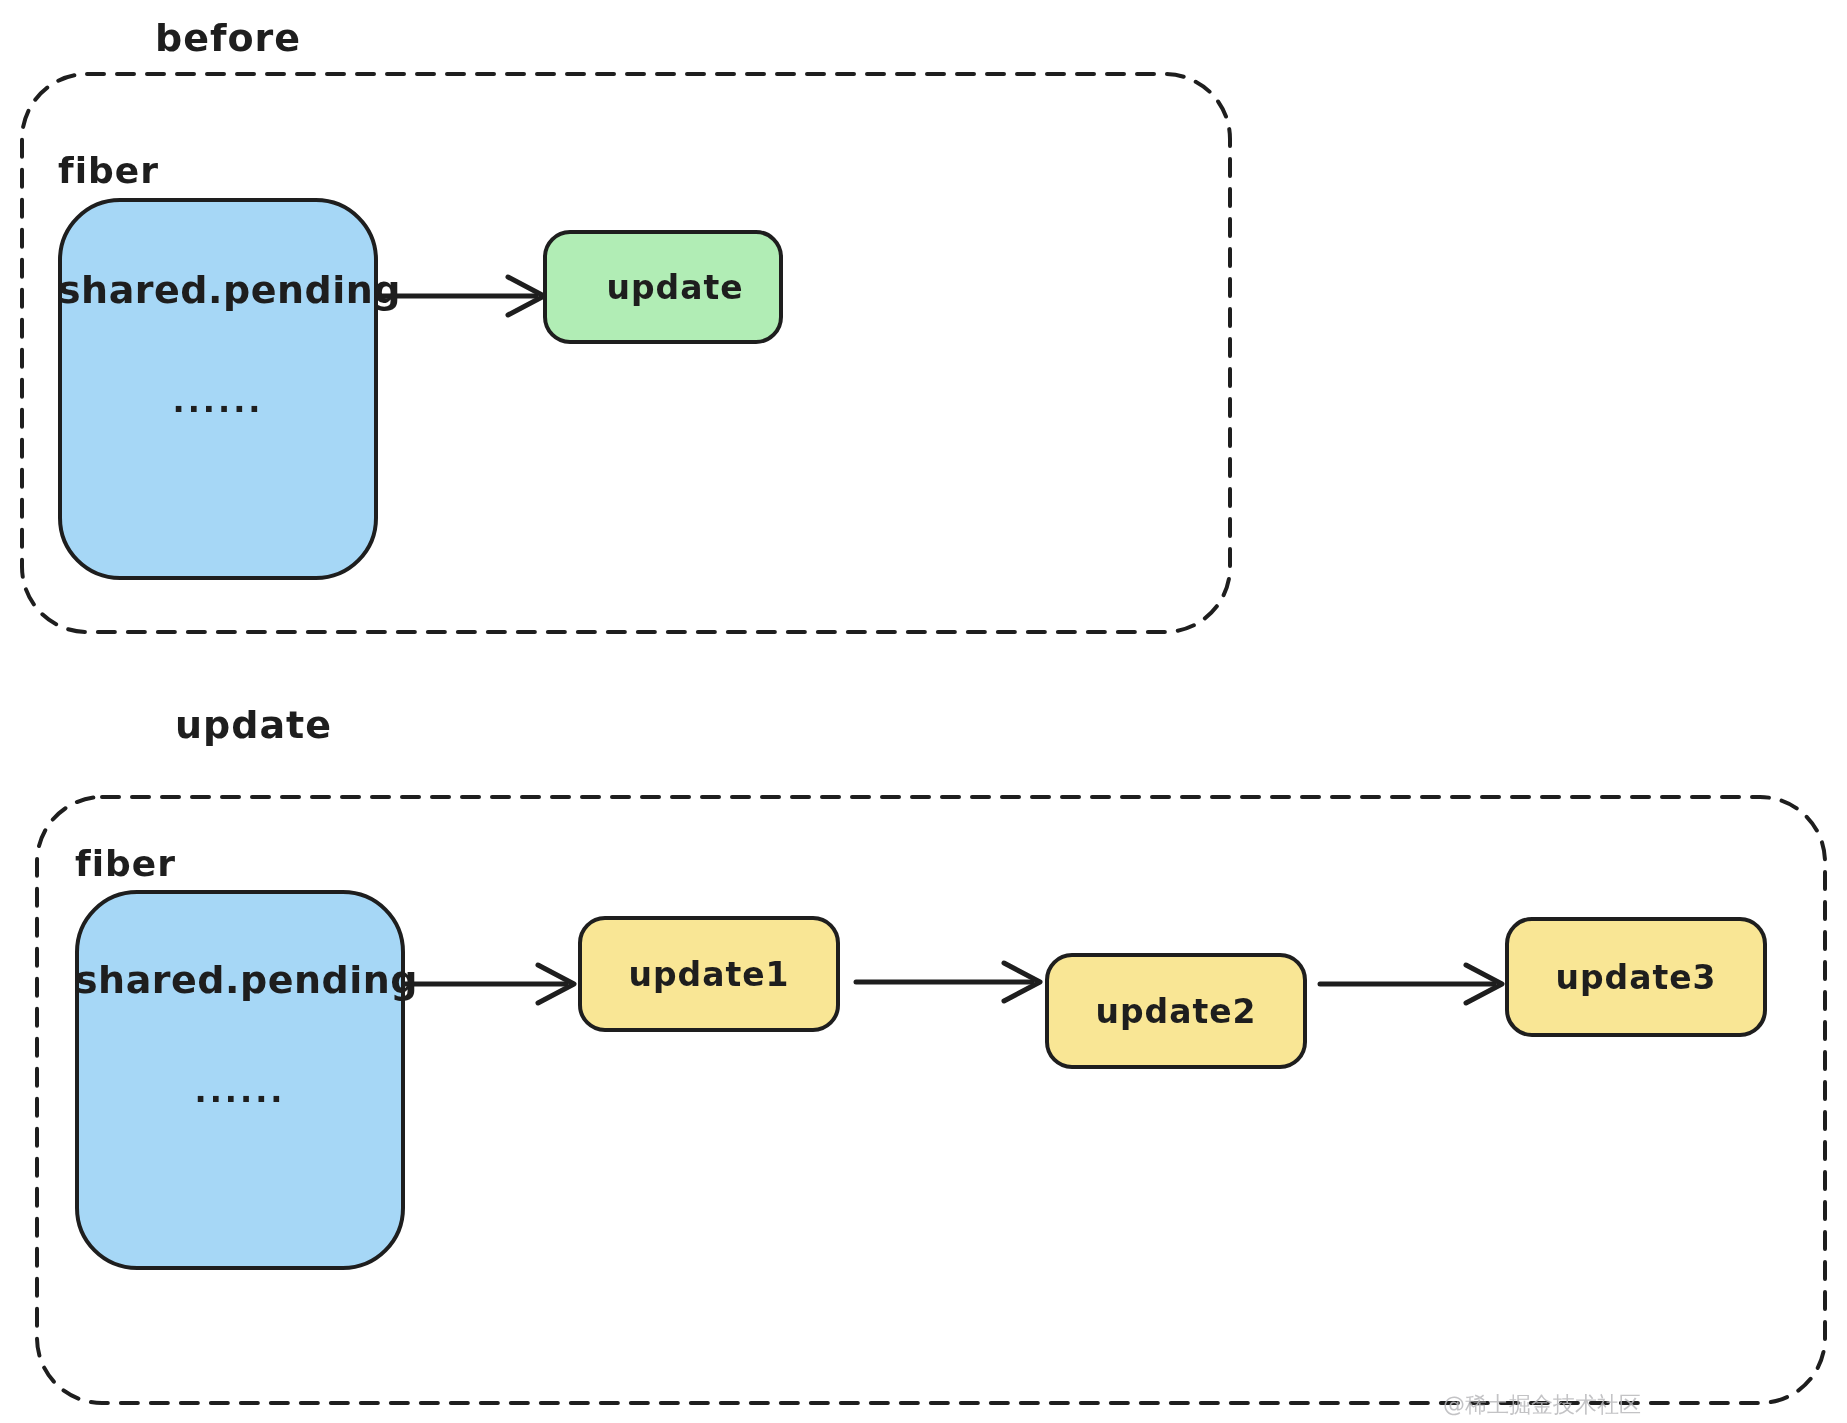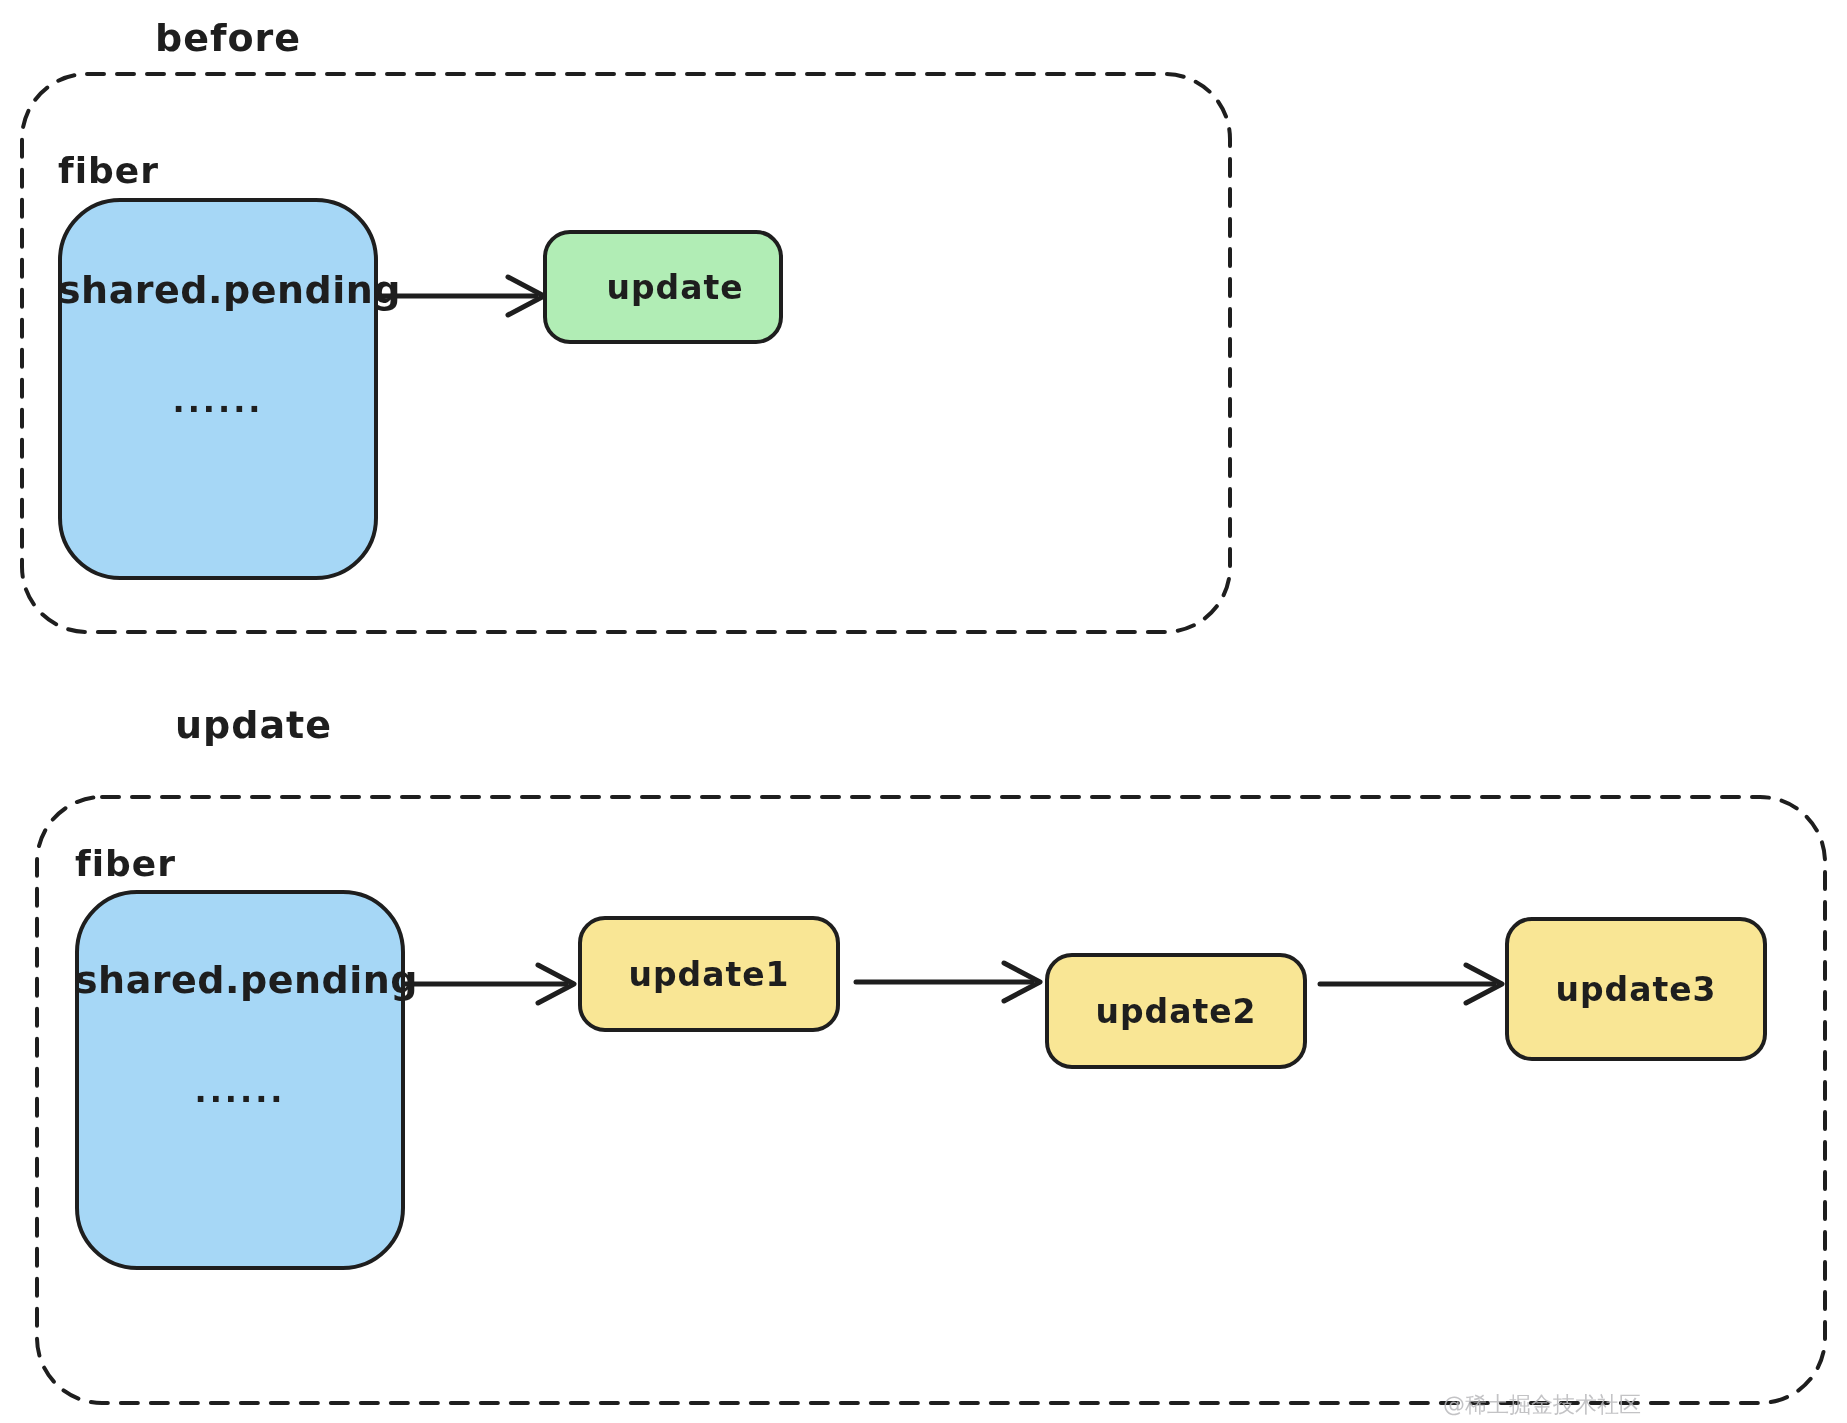--- a/index.html
+++ b/index.html
@@ -158,19 +158,19 @@
   <div class="fiber-ellipsis" style="left:75px; top:1072px; width:330px;">......</div>
 
   <div class="node yellow" style="left:578px; top:916px; width:262px; height:116px;text-align:center;">
     <span>update1</span>
   </div>
 
   <div class="node yellow" style="left:1045px; top:953px; width:262px; height:116px;">
     <span>update2</span>
   </div>
 
-  <div class="node yellow" style="left:1505px; top:917px; width:262px; height:144px;">
+  <div class="node yellow" style="left:1505px; top:917px; width:262px; height:120px;">
     <span>update3</span>
   </div>
 
   <div id="watermark">@稀土掘金技术社区</div>
 
 </div>
 
 </body></html>

